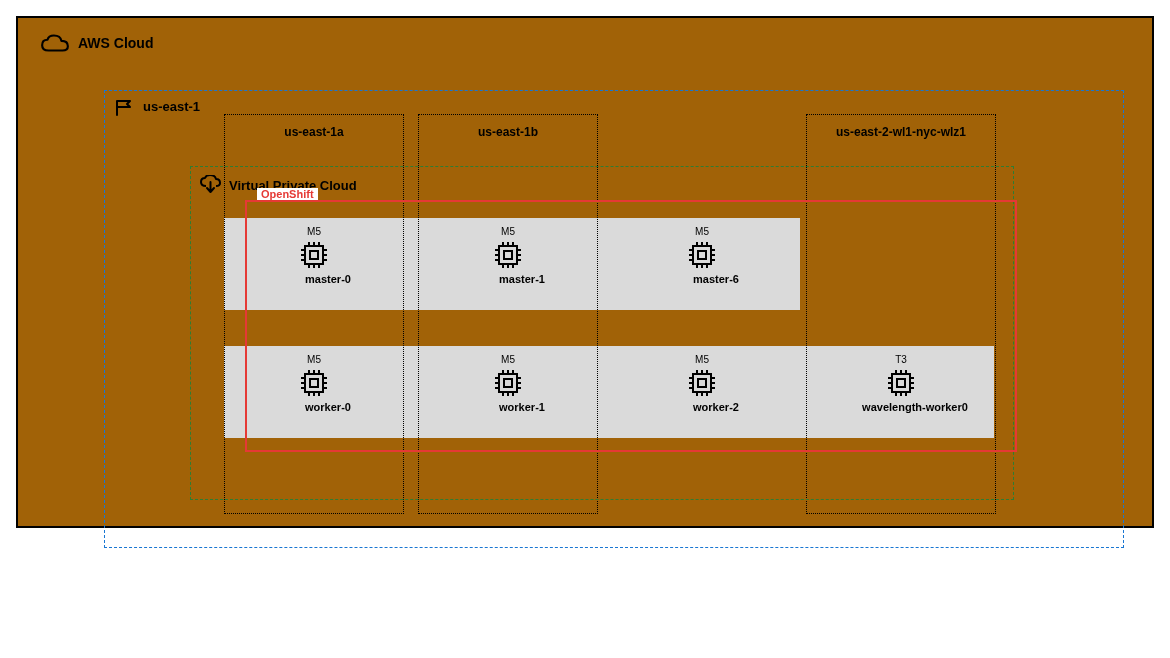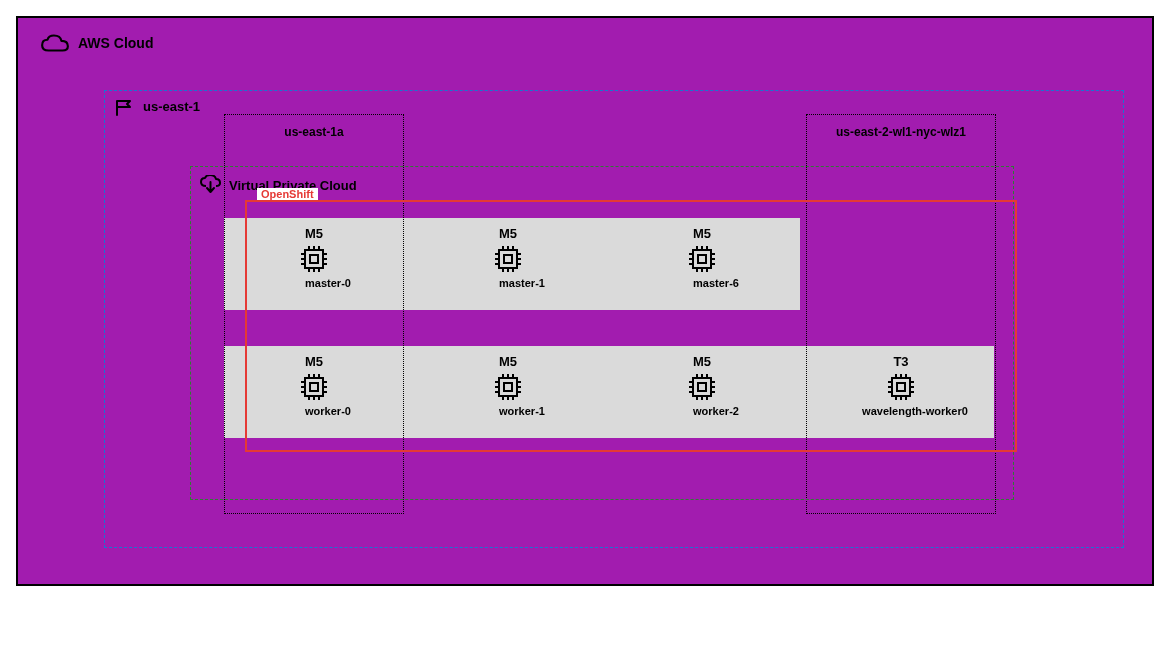--- a/index.html
+++ b/index.html
@@ -1,23 +1,23 @@
 <!DOCTYPE html>
 <html><head>
 <meta charset="utf-8">
 <style>
   * { box-sizing: border-box; margin: 0; padding: 0; }
   html, body { width: 1170px; height: 658px; font-family: Arial, Helvetica, sans-serif; background: #fff; }
   
   .outer-frame {
     position: absolute;
     left: 16px; top: 16px;
-    width: 1138px; height: 570px;
+    width: 1138px; height: 512px;
     border: 2.5px solid #000;
-    background: #a21caf;
+    background: #a16207;
   }
   
   .cloud-label {
     position: absolute;
     left: 22px; top: 14px;
     display: flex;
     align-items: center;
     gap: 8px;
   }
   .cloud-label .icon { width: 30px; height: 22px; }
@@ -99,21 +99,21 @@
   
   .node {
     position: absolute;
     width: 180px;
     text-align: center;
     display: flex;
     flex-direction: column;
     align-items: center;
     gap: 3px;
   }
-  .node .inst-type { font-size: 13px; font-weight: bold; }
+  .node .inst-type { font-size: 10px; font-weight: normal; }
   .node .chip-icon { width: 30px; height: 30px; }
   .node .node-name { font-size: 11px; font-weight: bold; margin-left: 28px; }
   
   .node.r1 { top: 208px; }
   .node.r2 { top: 336px; }
   .node.cA { left: 206px; }
   .node.cB { left: 400px; }
   .node.cC { left: 594px; }
   .node.cD { left: 788px; width: 190px; }
   
@@ -169,20 +169,23 @@
       <svg class="icon" viewBox="0 0 18 18">
           <use href="#flag-icon"></use>
         </svg>
       <span class="text">us-east-1</span>
     </div>
   </div>
 
   <div class="az-box c1">
     <div class="az-name">us-east-1a</div>
   </div>
+  <div class="az-box c2">
+    <div class="az-name">us-east-1b</div>
+  </div>
   <div class="az-box c4">
     <div class="az-name">us-east-2-wl1-nyc-wlz1</div>
   </div>
 
   <div class="vpc-box">
     <div class="vpc-label">
       <svg class="icon" viewBox="0 0 22 18">
           <use href="#vpc-icon"></use>
         </svg>
       <span class="text">Virtual Private Cloud</span>

